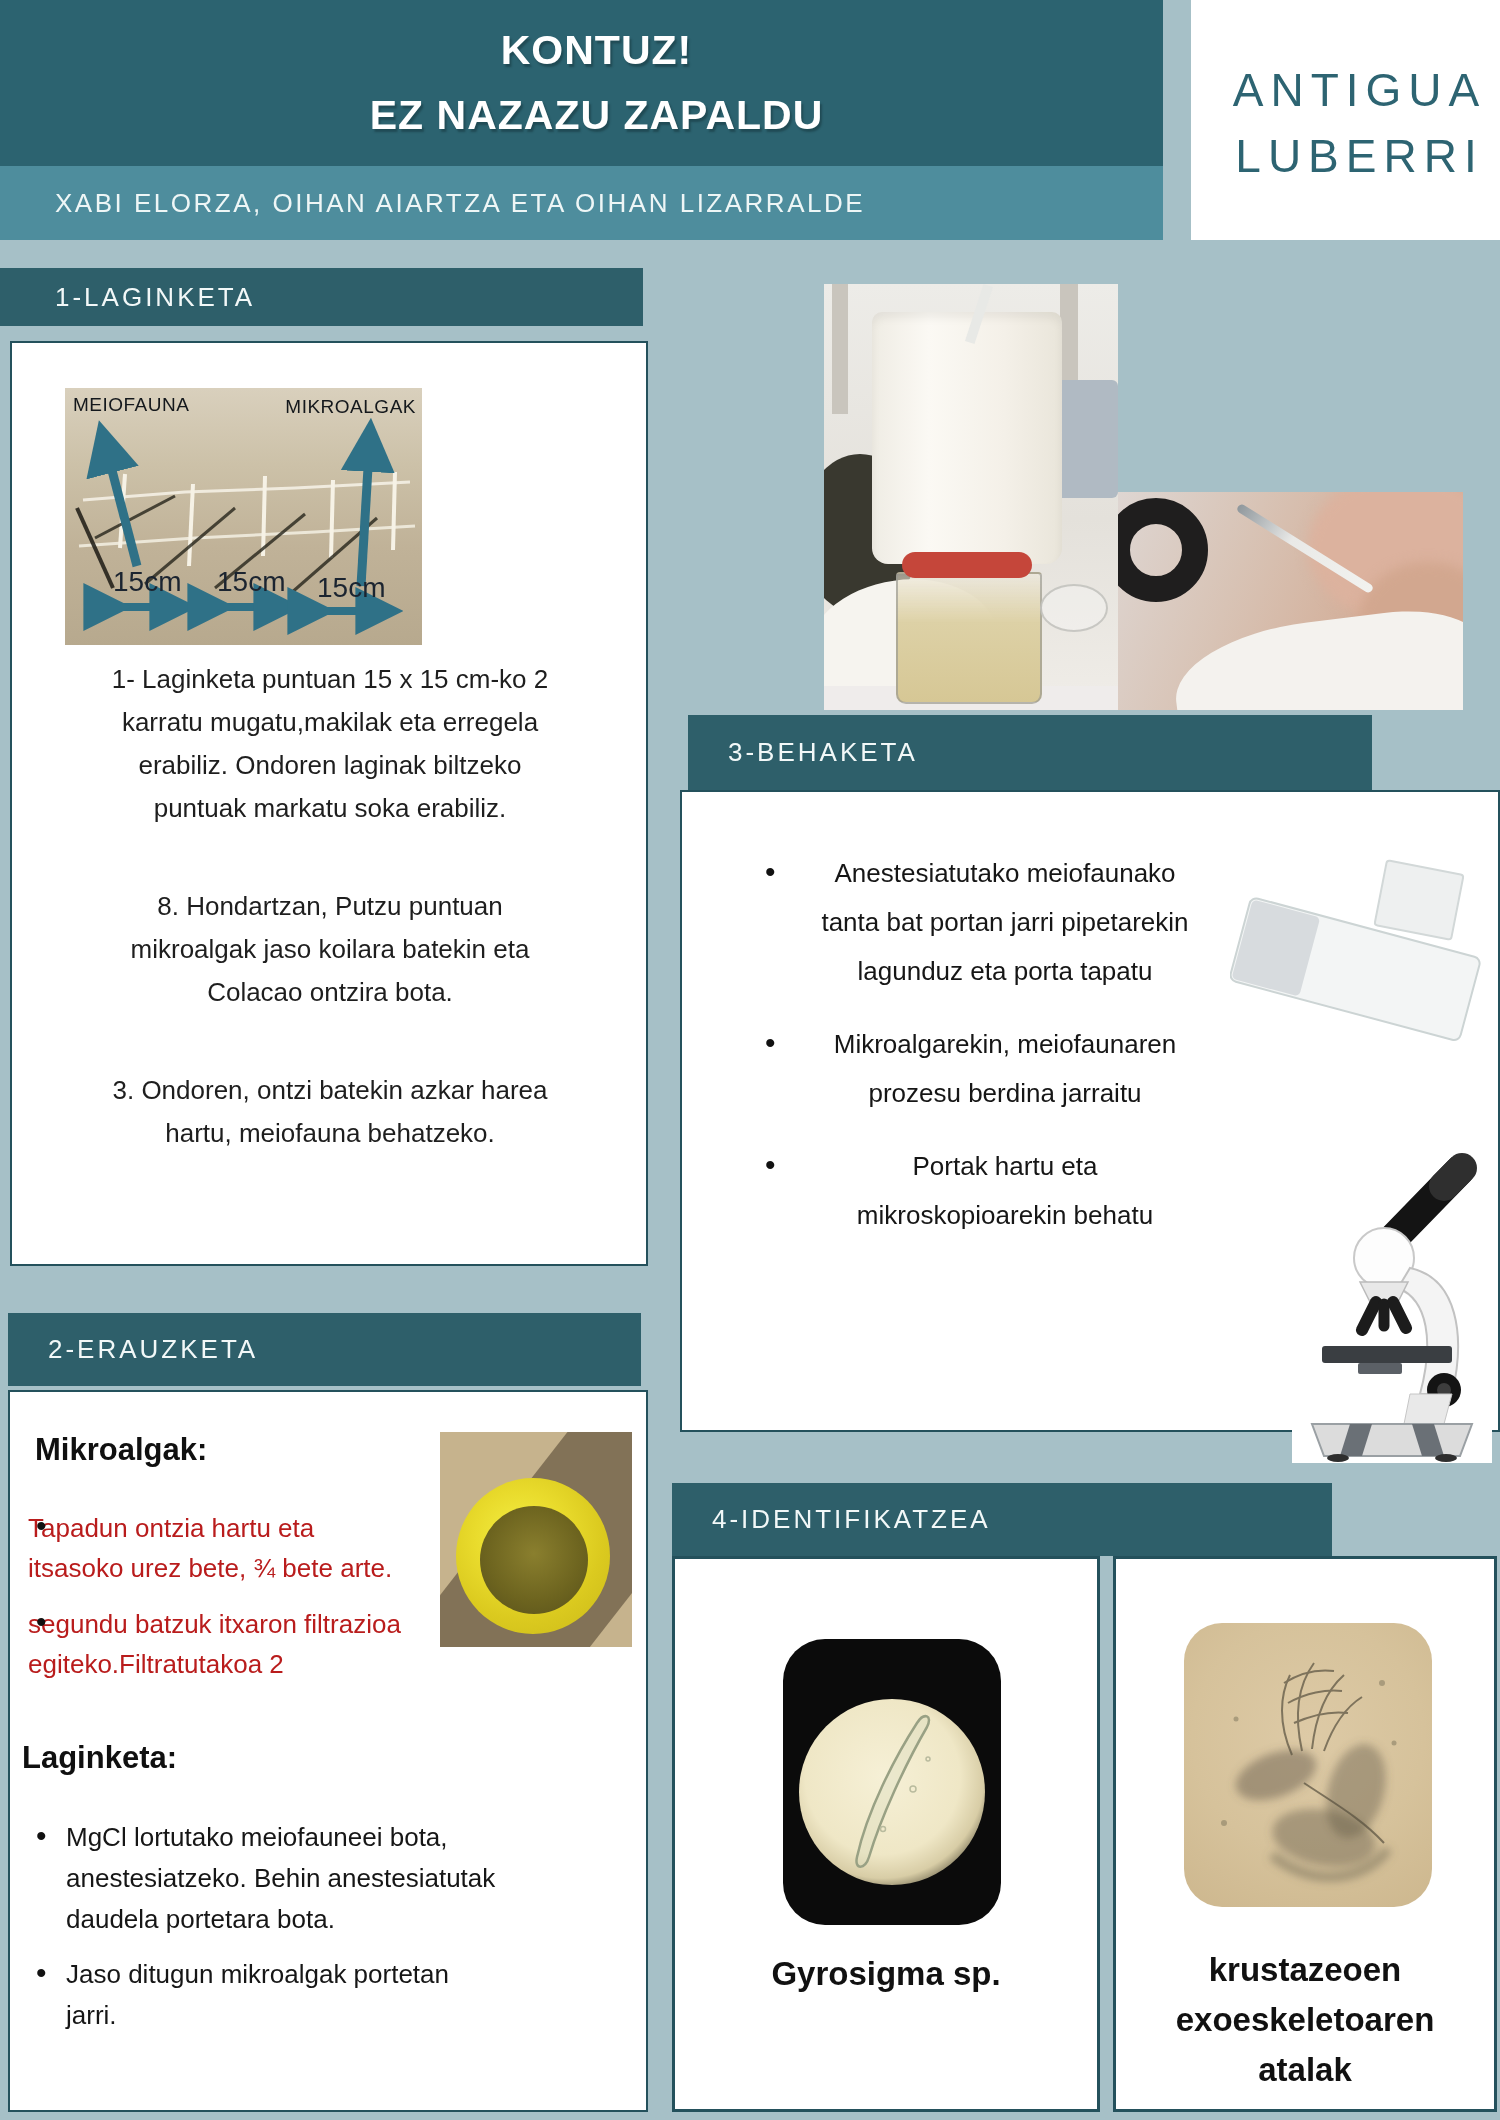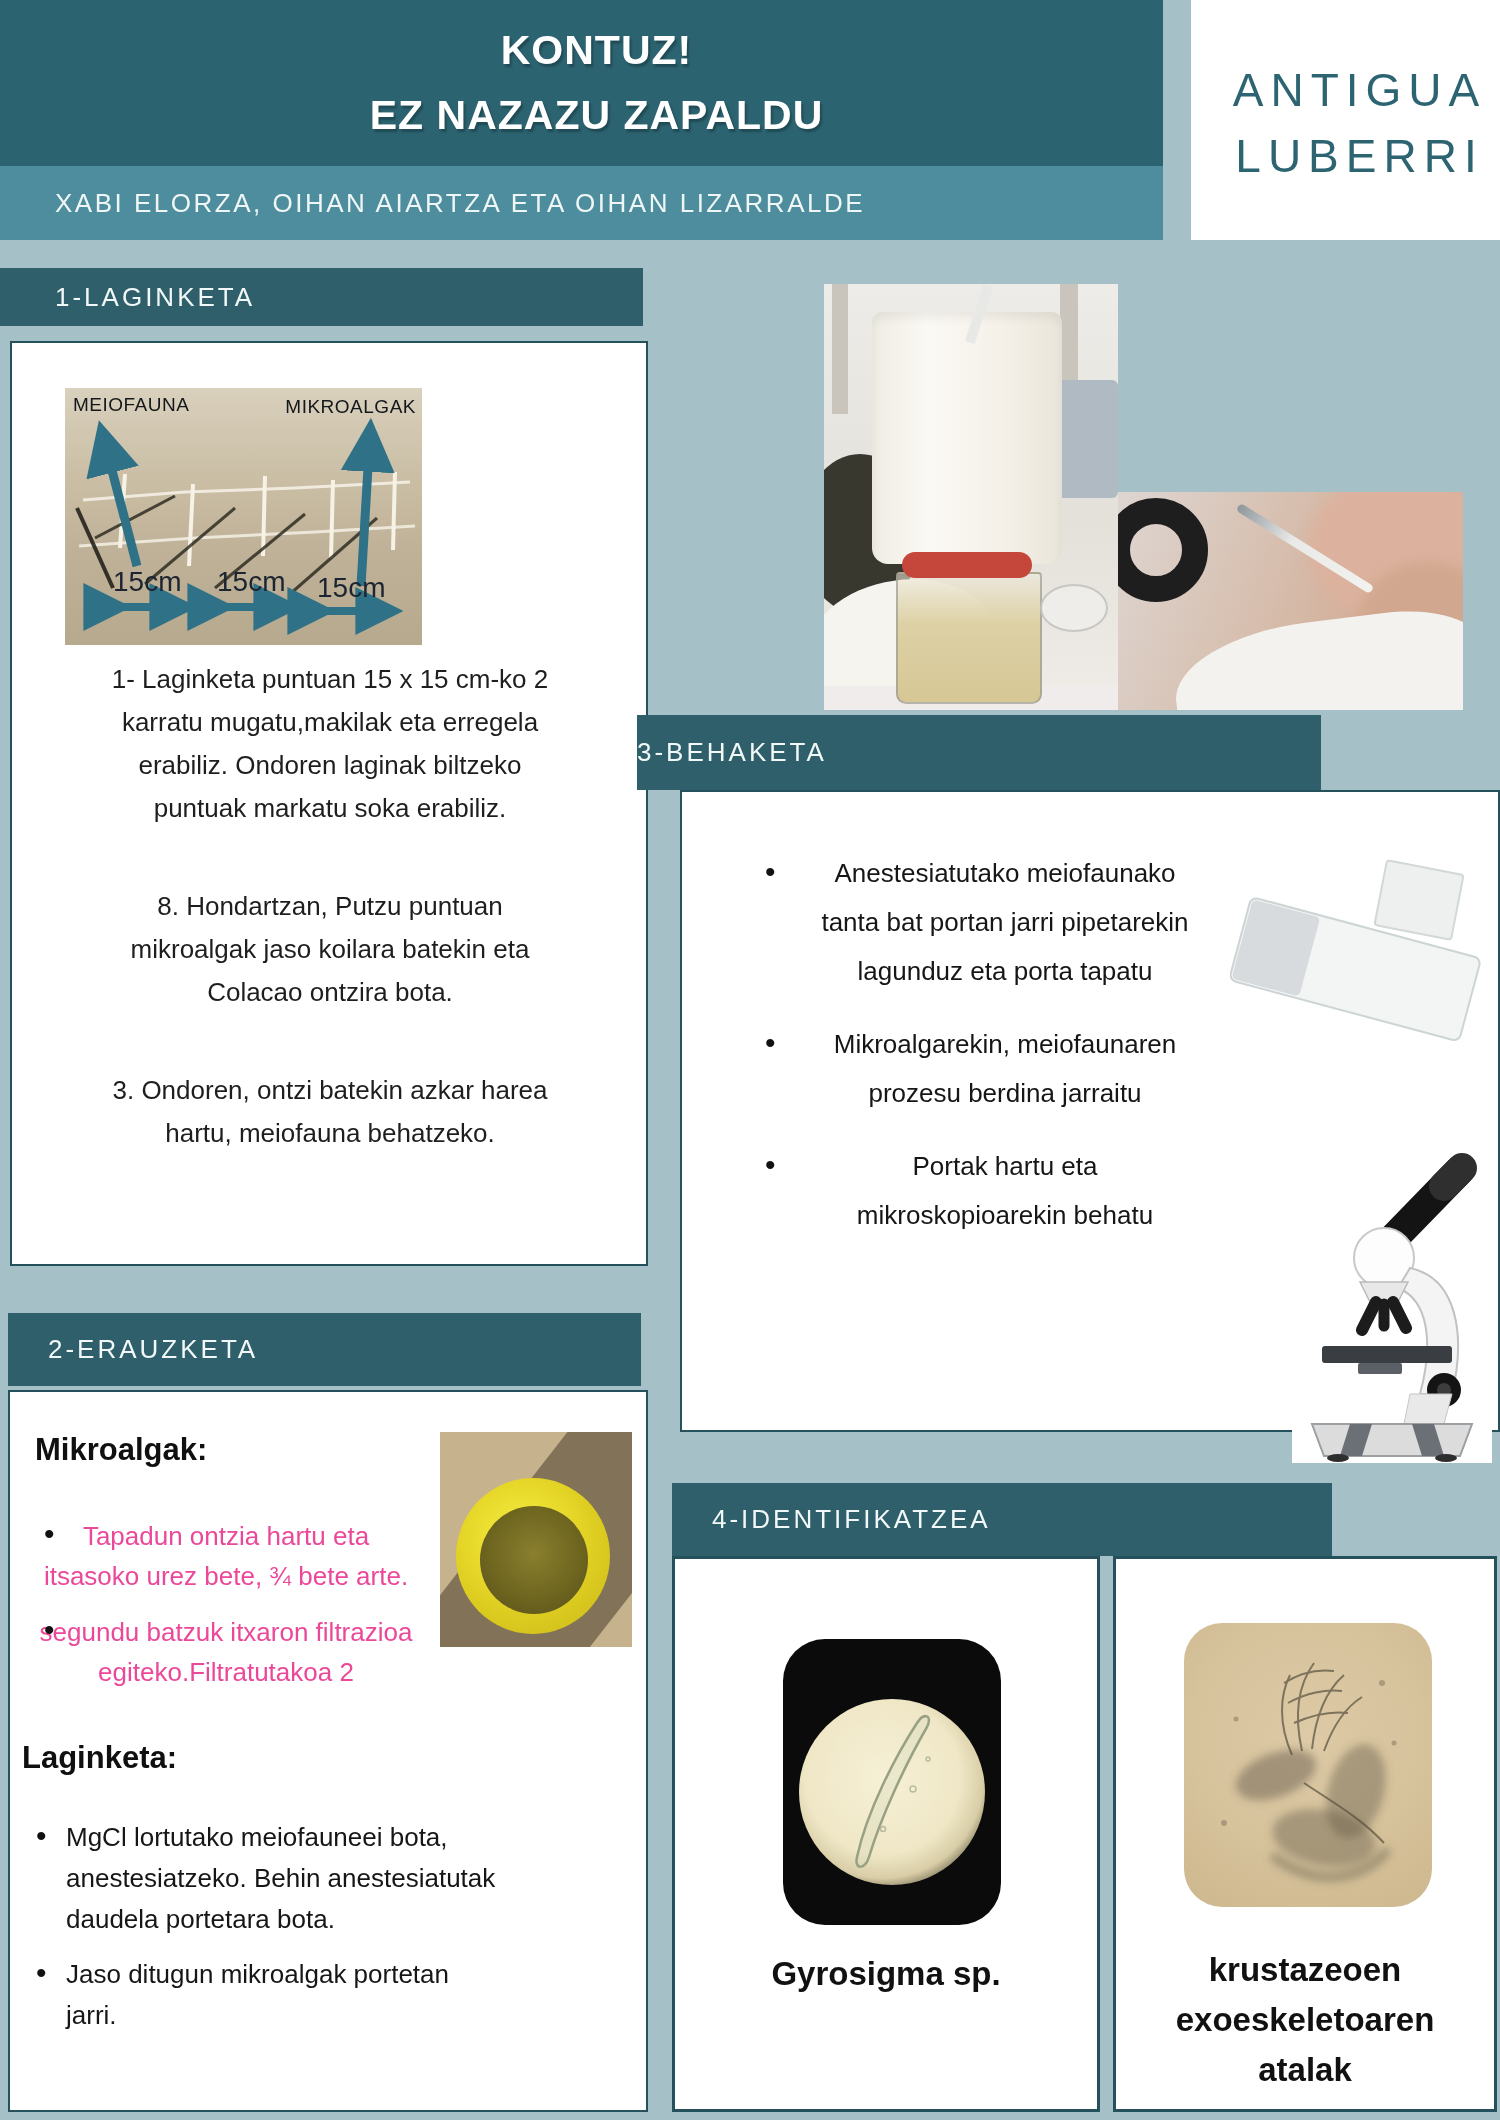--- a/index.html
+++ b/index.html
@@ -16,21 +16,21 @@
           display:flex;flex-direction:column;justify-content:center;align-items:center;
           color:#2d6472;font-size:46px;letter-spacing:7px;line-height:66px;font-weight:400;padding-top:6px;box-sizing:border-box;margin-left:28px;}
   .authors{left:0;top:166px;width:1163px;height:74px;background:#4e8d9d;
            display:flex;align-items:center;padding-left:55px;box-sizing:border-box;
            color:#eef6f6;font-size:26px;letter-spacing:2.5px;white-space:nowrap;}
 
   
   .secbar{background:#2e5f6a;color:#f2f8f8;display:flex;align-items:center;
           font-size:26px;letter-spacing:3px;box-sizing:border-box;white-space:nowrap;}
   #bar1{left:0;top:268px;width:643px;height:58px;padding-left:55px;}
-  #bar3{left:637px;top:715px;width:684px;height:75px;}
+  #bar3{left:688px;top:715px;width:684px;height:75px;padding-left:40px;}
   #bar2{left:8px;top:1313px;width:633px;height:73px;padding-left:40px;}
   #bar4{left:672px;top:1483px;width:660px;height:73px;padding-left:40px;}
   .card{background:#ffffff;border:2px solid #24515c;box-sizing:border-box;}
   #card1{left:10px;top:341px;width:638px;height:925px;}
   #card3{left:680px;top:790px;width:820px;height:642px;}
   #card2{left:8px;top:1390px;width:640px;height:722px;}
   #card4a{left:672px;top:1556px;width:428px;height:556px;border-width:3px;}
   #card4b{left:1113px;top:1556px;width:384px;height:556px;border-width:3px;}
 
   
@@ -51,22 +51,22 @@
   
   .ul3{left:123px;top:57px;width:400px;margin:0;padding:0;list-style:none;
        text-align:center;font-size:26px;line-height:49px;color:#161616;}
   .ul3 li{position:relative;margin:0 0 24px 0;}
   .ul3 li::before{content:"\2022";position:absolute;left:-40px;top:-2px;font-size:30px;color:#111;}
   .slides-wrap{left:548px;top:63px;width:256px;height:200px;}
   .scope-box{left:1292px;top:1150px;width:200px;height:313px;background:#ffffff;}
 
   
   .h-bold{position:absolute;font-size:31px;font-weight:700;color:#101010;}
-  .ul2a{left:10px;top:108px;width:380px;margin:16px;padding:0;list-style:none;
-        text-align:center;font-size:26px;line-height:40px;color:#ec4899;}
+  .ul2a{left:10px;top:108px;width:380px;margin:8px;padding:0;list-style:none;
+        font-size:26px;line-height:40px;color:#b91c1c;}
   .ul2a li{position:relative;margin:0 0 16px 0;}
   .ul2a li::before{content:"\2022";position:absolute;left:8px;top:-2px;font-size:30px;color:#111;}
   .ul2b{left:14px;top:425px;width:475px;margin:0;padding:0;list-style:none;
         font-size:26px;line-height:41px;color:#161616;}
   .ul2b li{position:relative;margin:0 0 14px 0;padding-left:42px;}
   .ul2b li::before{content:"\2022";position:absolute;left:12px;top:-2px;font-size:30px;color:#111;}
   .bucket-photo{left:430px;top:40px;width:192px;height:215px;overflow:hidden;background:#c6b38d;}
 
   
   .gyro-photo{left:108px;top:80px;width:218px;height:286px;border-radius:42px;background:#0b0b0b;overflow:hidden;}

